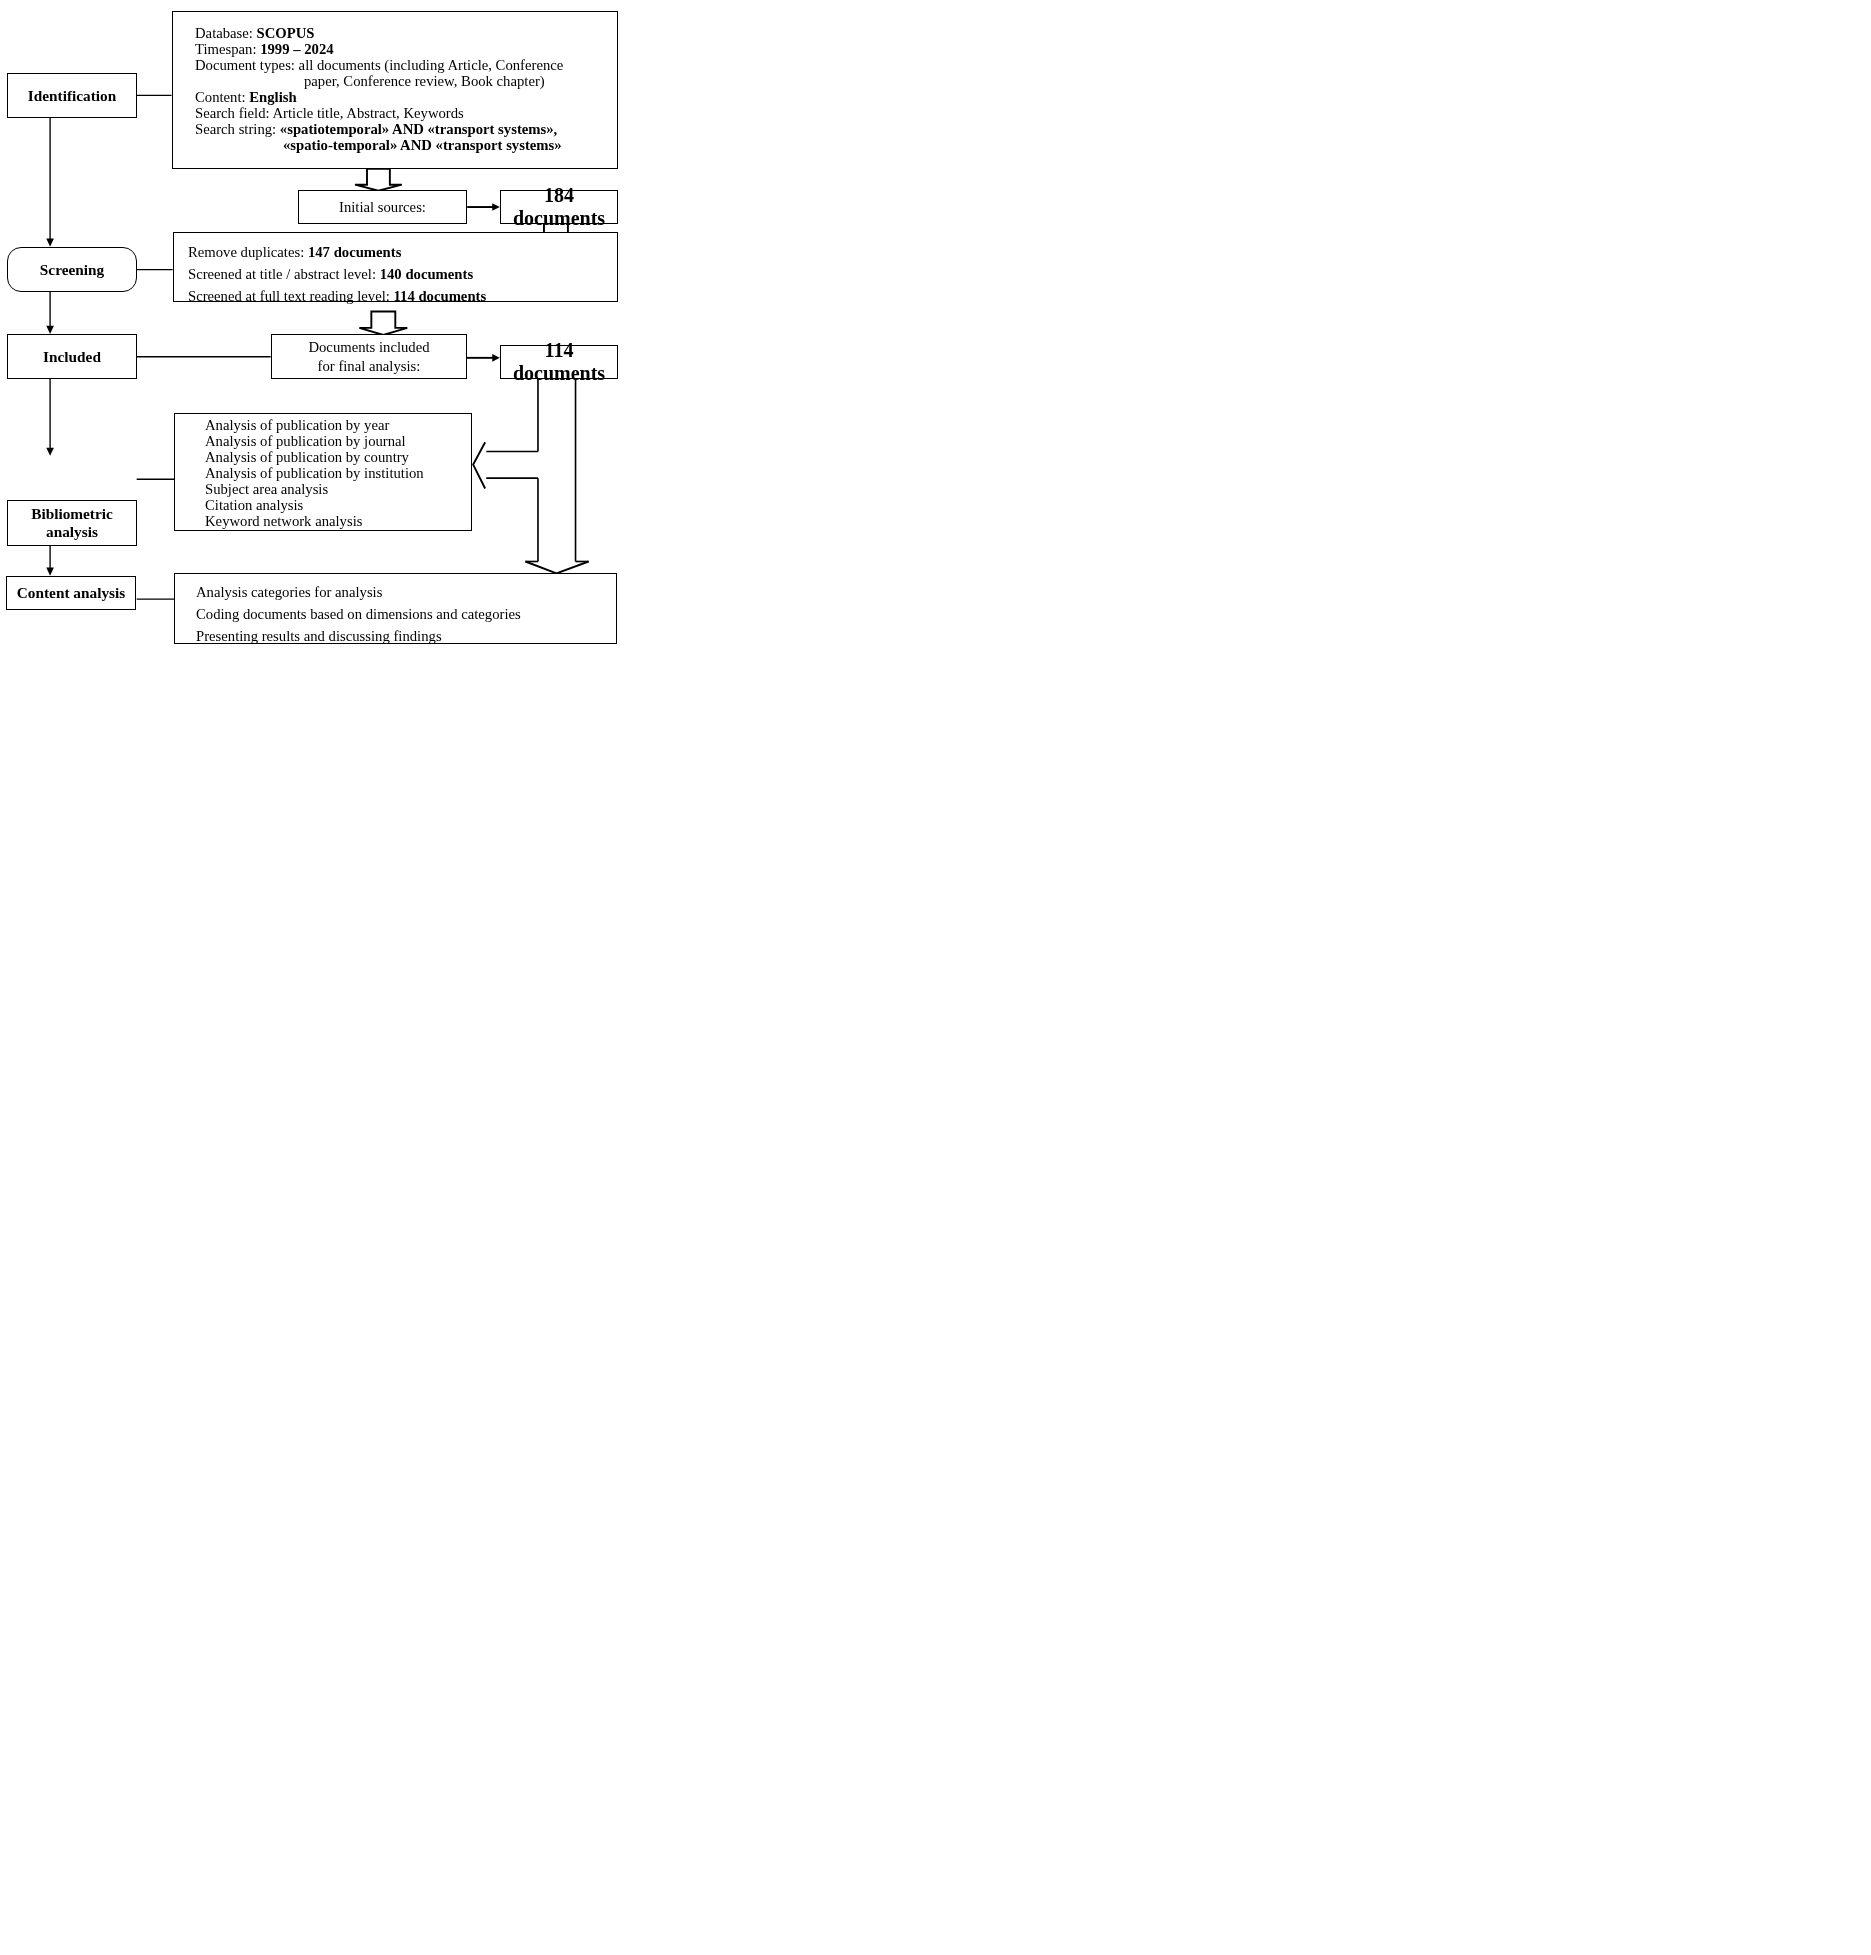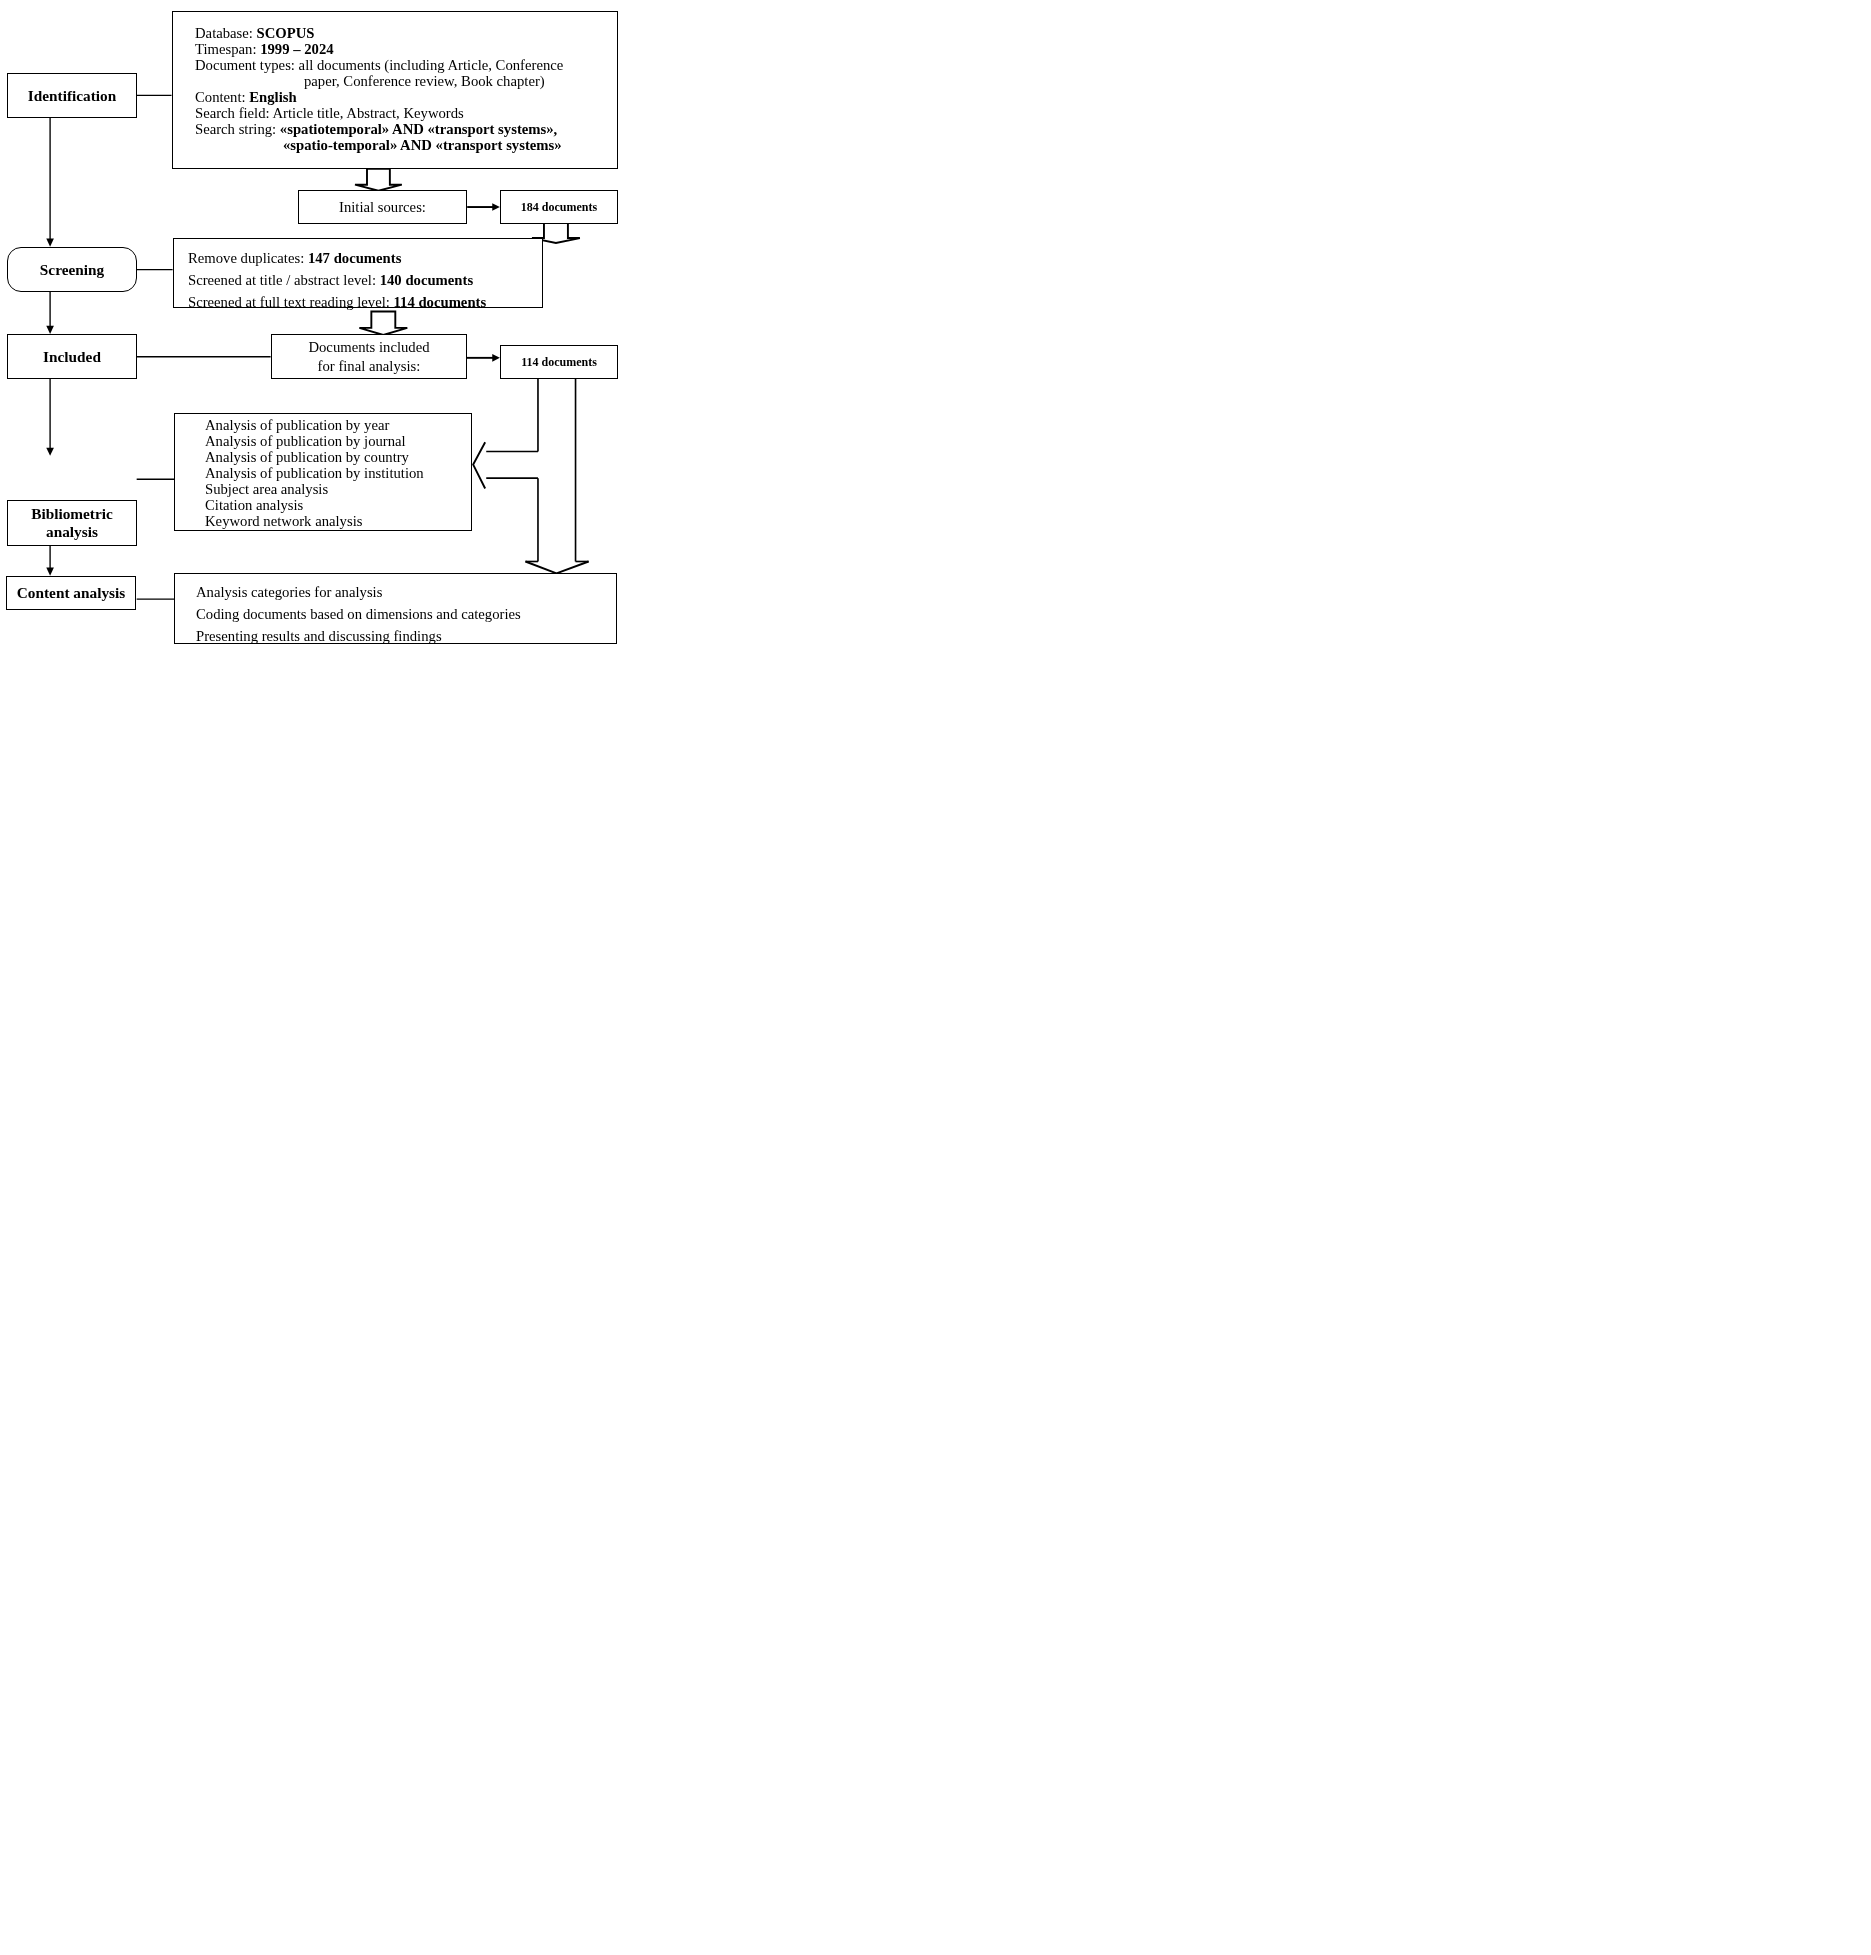--- a/index.html
+++ b/index.html
@@ -4,21 +4,21 @@
 <style>
   html,body{margin:0;padding:0;background:#ffffff;}
   body{font-family:"Liberation Serif","DejaVu Serif",serif;color:#000;}
   .canvas{position:relative;width:624px;height:652px;background:#fff;overflow:hidden;}
   .overlay{position:absolute;left:0;top:0;z-index:1;}
   .box{position:absolute;background:#fff;border:1.6px solid #000;box-sizing:border-box;z-index:2;}
   .stage{display:flex;align-items:center;justify-content:center;text-align:center;
          font-weight:bold;font-size:15.3px;line-height:1.15;}
   .centerbox{display:flex;flex-direction:column;align-items:center;justify-content:center;
          text-align:center;font-size:14.7px;}
-  .count{font-weight:bold;font-size:12px;}
+  .count{font-weight:bold;font-size:20px;}
   .bigtext{position:absolute;inset:0;padding:13px 5.4px 0 22px;font-size:14.7px;line-height:16px;white-space:nowrap;}
   .indent1{padding-left:109px;}
   .indent2{padding-left:88px;}
   .dettext{position:absolute;inset:0;font-size:14.7px;white-space:nowrap;}
   .screen-lines{padding:7.6px 0 0 14px;line-height:22px;}
   .biblio-lines{padding:3.3px 0 0 30px;line-height:16px;}
   .content-lines{padding:6.5px 0 0 21px;line-height:22px;}
   .incl-lines{line-height:18.5px;}
   b{font-weight:bold;}
 </style>
@@ -99,21 +99,21 @@
     </div>
   </div>
 
   <div class="box centerbox" style="left:298px;top:190px;width:169px;height:34px;">
     <span>Initial sources:</span>
   </div>
   <div class="box centerbox count" style="left:500px;top:190px;width:118px;height:34px;">
     <span>184 documents</span>
   </div>
 
-  <div class="box" style="left:173px;top:238px;width:370px;height:70px;">
+  <div class="box" style="left:173px;top:232px;width:445px;height:70px;">
     <div class="dettext screen-lines">
       <div><span>Remove duplicates: </span><b>147 documents</b></div>
       <div><span>Screened at title / abstract level: </span><b>140 documents</b></div>
       <div><span>Screened at full text reading level: </span><b>114 documents</b></div>
     </div>
   </div>
 
   <div class="box centerbox incl-lines" style="left:271px;top:334px;width:196px;height:45px;">
     <span>Documents included</span>
     <span>for final analysis:</span>

